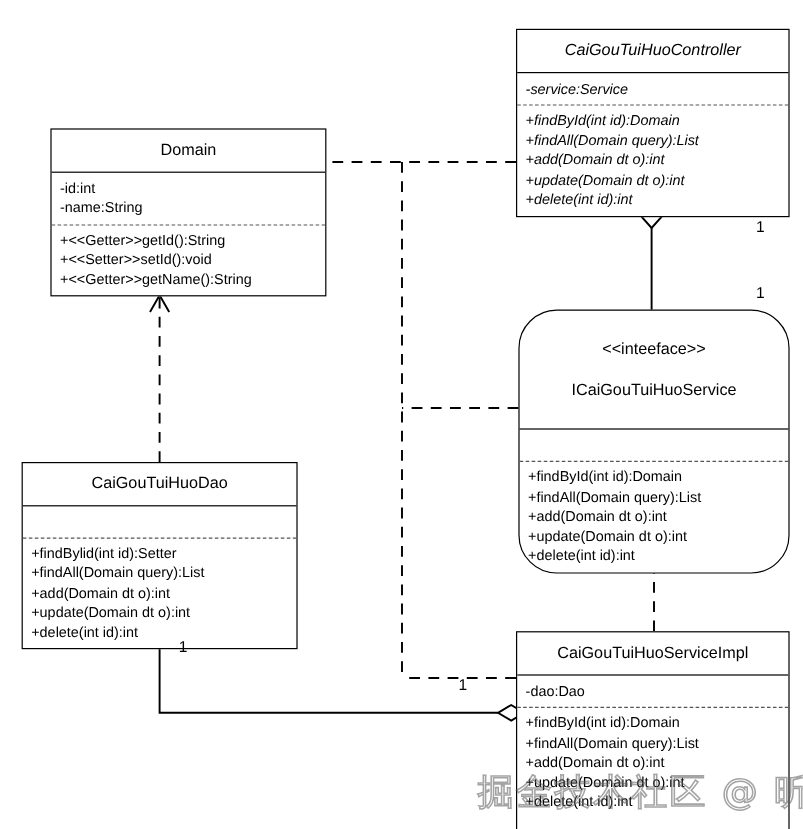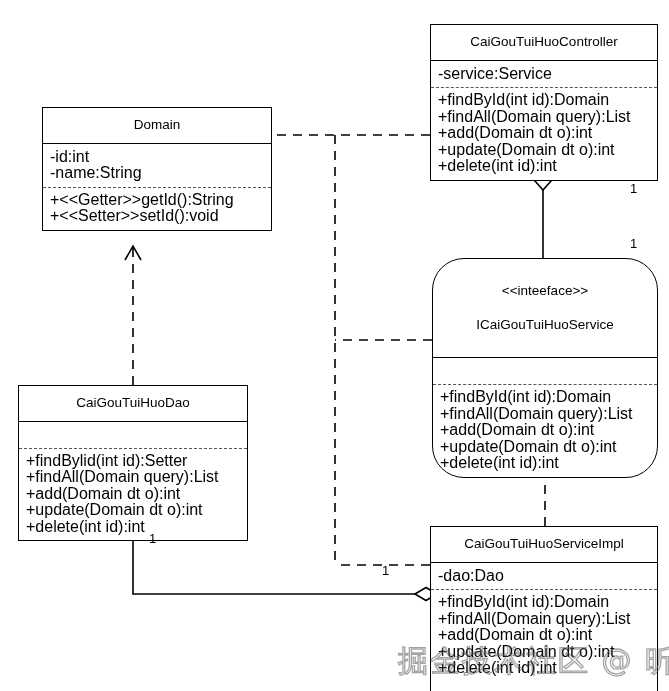--- a/index.html
+++ b/index.html
@@ -48,28 +48,28 @@
     min-height: 12px;
   }
   .uml-attrs.empty {
     padding: 0;
     height: 26px;
   }
   .uml-ops {
     padding: 4px 7px 5px 7px;
   }
   .uml-line {
-    font-size: 16px;
+    font-size: 12px;
     line-height: 16.5px;
     white-space: pre;
   }
 
   
   #class-domain      { left: 18px;  top: 107px; width: 230px; margin-left: 24px; }
-  #class-controller  { left: 430px; top: 24px;  width: 228px; }
+  #class-controller  { left: 430px; top: 24px;  width: 228px; font-style: italic; }
   #class-service     { left: 432px; top: 258px; width: 226px; border-radius: 32px; }
   #class-dao         { left: 18px;  top: 385px; width: 230px; }
   #class-serviceimpl { left: 430px; top: 526px; width: 228px; height: 179px; overflow: hidden; }
 
   
   .mult {
     position: absolute;
     font-size: 13px;
     z-index: 6;
     color: #000;
@@ -141,20 +141,21 @@
 
 <div class="uml-class" id="class-domain">
   <div class="uml-title">Domain</div>
   <div class="uml-attrs">
     <div class="uml-line">-id:int</div>
     <div class="uml-line">-name:String</div>
   </div>
   <div class="uml-ops">
     <div class="uml-line">+&lt;&lt;Getter&gt;&gt;getId():String</div>
     <div class="uml-line">+&lt;&lt;Setter&gt;&gt;setId():void</div>
+    <div class="uml-line">+&lt;&lt;Getter&gt;&gt;getName():String</div>
   </div>
 </div>
 
 <div class="uml-class" id="class-controller">
   <div class="uml-title">CaiGouTuiHuoController</div>
   <div class="uml-attrs">
     <div class="uml-line">-service:Service</div>
   </div>
   <div class="uml-ops">
     <div class="uml-line">+findById(int id):Domain</div>

